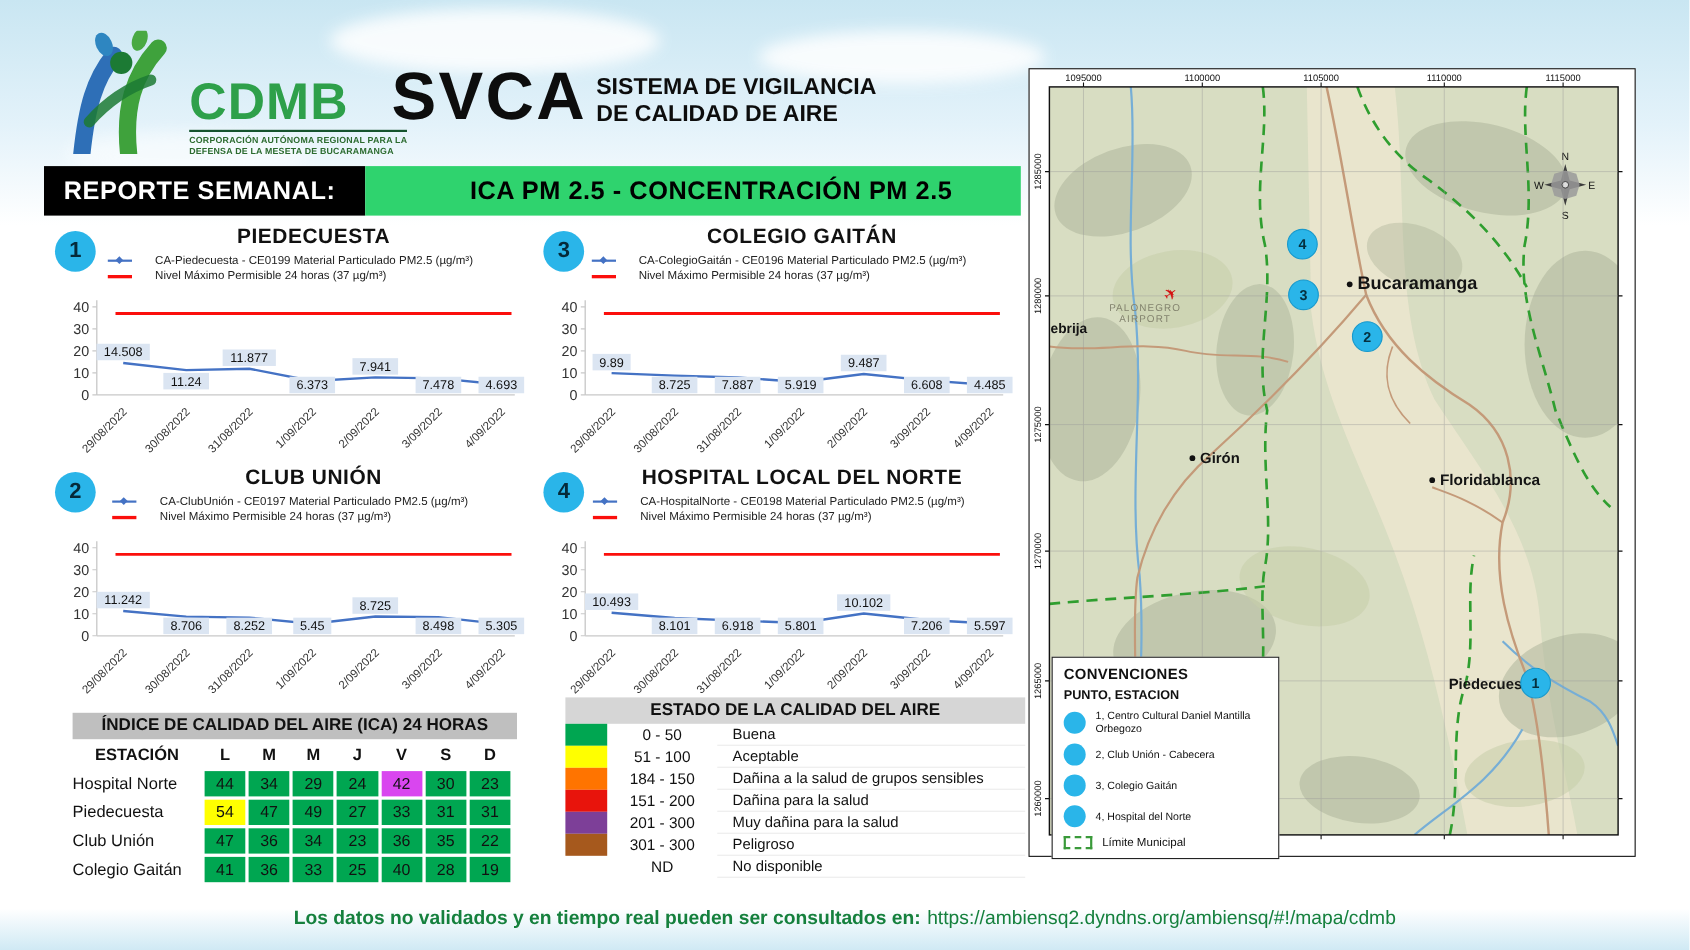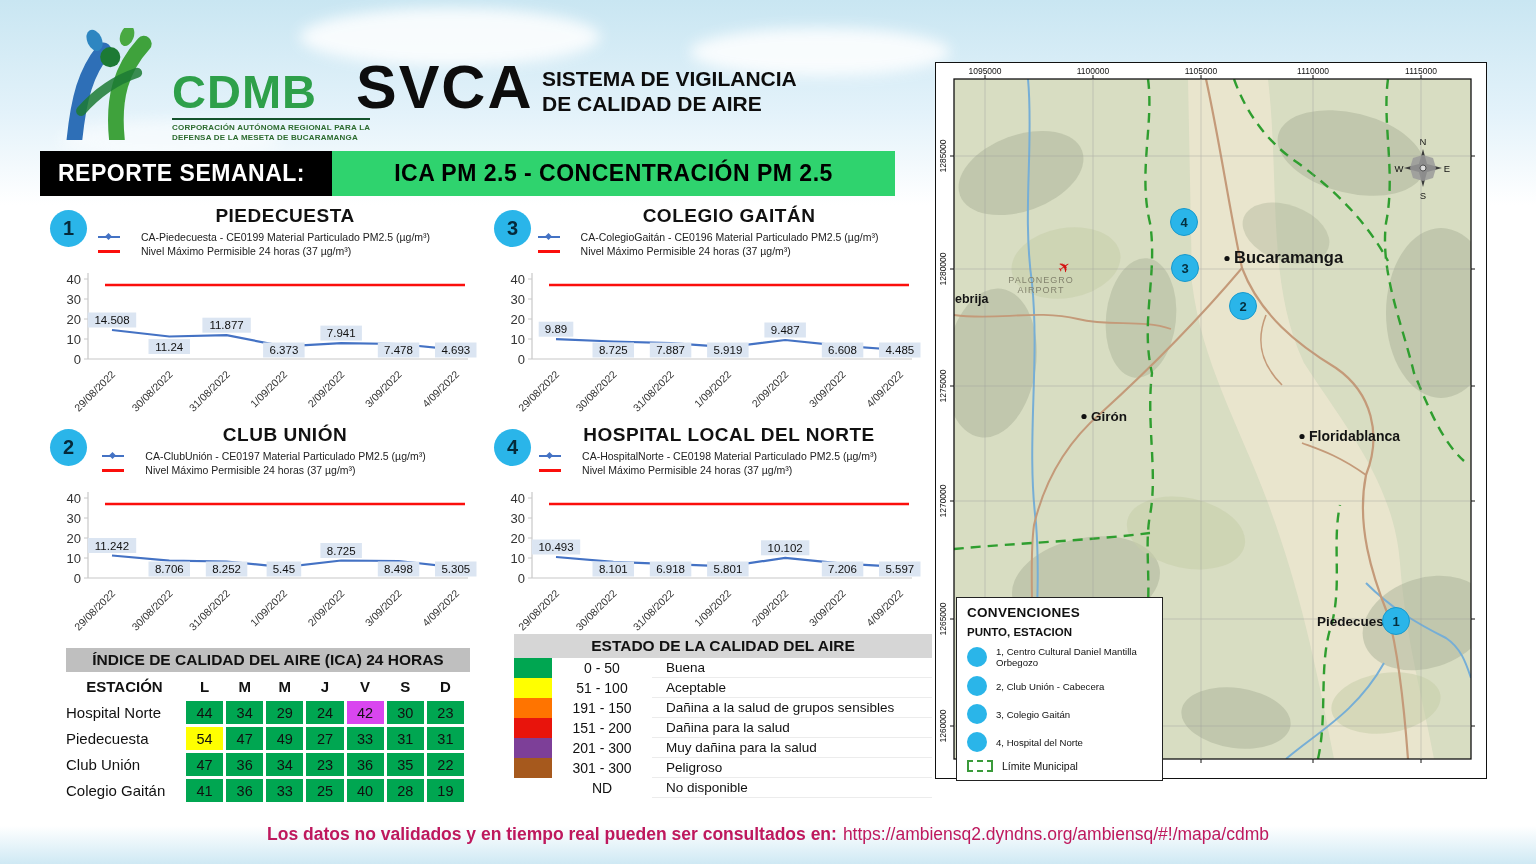--- a/index.html
+++ b/index.html
@@ -15,21 +15,21 @@
   .logo-text{margin-top:40px;}
   .brand{font-size:47px;font-weight:bold;color:#2ea04a;letter-spacing:1px;line-height:1;}
   .taglines{border-top:2.5px solid #14532d;margin-top:3px;padding-top:3px;font-size:8px;
             font-weight:bold;color:#2c6b2f;line-height:1.3;letter-spacing:.2px;}
   .svca{position:absolute;left:356px;top:52px;font-size:61px;font-weight:800;letter-spacing:2px;color:#0d0d0d;}
   .svca-sub{position:absolute;left:542px;top:66px;font-size:21px;font-weight:bold;line-height:25px;color:#0d0d0d;}
   
   .banner-left{position:absolute;left:40px;top:151px;width:292px;height:45px;color:#fff;
      font-size:23px;font-weight:bold;line-height:45px;padding-left:18px;box-sizing:border-box;letter-spacing:.5px;}
   .banner-right{position:absolute;left:332px;top:151px;width:563px;height:45px;color:#000;
-     font-size:23px;font-weight:bold;line-height:45px;text-align:center;letter-spacing:.5px;}
+     font-size:23px;font-weight:bold;line-height:45px;text-align:center;letter-spacing:.5px;padding-left:33px;}
   
   .panel{position:absolute;width:432px;height:218px;}
   #p0{left:48px;top:205px;} #p1{left:492px;top:205px;}
   #p2{left:48px;top:424px;} #p3{left:492px;top:424px;}
   .badge{position:absolute;left:2px;top:5px;width:37px;height:37px;border-radius:50%;
      display:flex;align-items:center;justify-content:center;font-size:20px;font-weight:bold;color:#052a3a;}
   .c-title{margin-left:42px;text-align:center;font-size:19px;font-weight:bold;letter-spacing:.5px;}
   .legend{width:fit-content;margin:3px auto 0 auto;font-size:10.5px;color:#222;}
   .legend-row{display:flex;align-items:center;gap:21px;line-height:14px;}
   .lg-series{width:22px;height:7px;position:relative;flex:none;}
@@ -58,21 +58,21 @@
   .map-box{position:absolute;left:935px;top:62px;width:550px;height:715px;background:#fff;border:1.6px solid #111;}
   .conv{position:absolute;left:20px;top:534px;width:207px;box-sizing:border-box;background:#fff;
         border:1.5px solid #222;padding:7px 6px 8px 10px;z-index:5;}
   .conv-title{font-size:13.5px;font-weight:bold;letter-spacing:.3px;}
   .conv-sub{font-size:11.5px;font-weight:bold;margin-top:6px;}
   .conv-item{display:flex;align-items:center;gap:9px;margin-top:8px;font-size:9.6px;}
   .conv-dot{width:20px;height:20px;border-radius:50%;flex:none;}
   .conv-limite{display:flex;align-items:center;gap:9px;margin-top:8px;font-size:10.5px;}
   .conv-limite-icon{width:26px;height:12px;border:2.5px dashed #3a9a3a;flex:none;box-sizing:border-box;}
   
-  .footer{position:absolute;left:0;right:0;top:824px;text-align:center;font-size:17.5px;color:#be185d;z-index:3;}
+  .footer{position:absolute;left:0;right:0;top:824px;text-align:center;font-size:17.5px;color:#15803d;z-index:3;}
   .footer b{margin-right:6px;}
 </style>
 </head>
 <body>
 
 <div class="sky"></div>
 <div class="cloud" style="left:300px;top:8px;width:300px;height:58px;"></div>
 <div class="cloud" style="left:690px;top:28px;width:260px;height:48px;"></div>
 <div class="cloud" style="left:60px;top:120px;width:220px;height:40px;opacity:.5"></div>
 <div class="bottom-sky"></div>
@@ -373,21 +373,21 @@
       <div class="e-range">0 - 50</div>
       <div class="e-desc">Buena</div>
     </div>
     <div class="e-row">
       <div class="e-swatch" style="background:#ffff00"></div>
       <div class="e-range">51 - 100</div>
       <div class="e-desc">Aceptable</div>
     </div>
     <div class="e-row">
       <div class="e-swatch" style="background:#ff7400"></div>
-      <div class="e-range">191 - 150</div>
+      <div class="e-range">184 - 150</div>
       <div class="e-desc">Dañina a la salud de grupos sensibles</div>
     </div>
     <div class="e-row">
       <div class="e-swatch" style="background:#e8140c"></div>
       <div class="e-range">151 - 200</div>
       <div class="e-desc">Dañina para la salud</div>
     </div>
     <div class="e-row">
       <div class="e-swatch" style="background:#7d3f98"></div>
       <div class="e-range">201 - 300</div>

